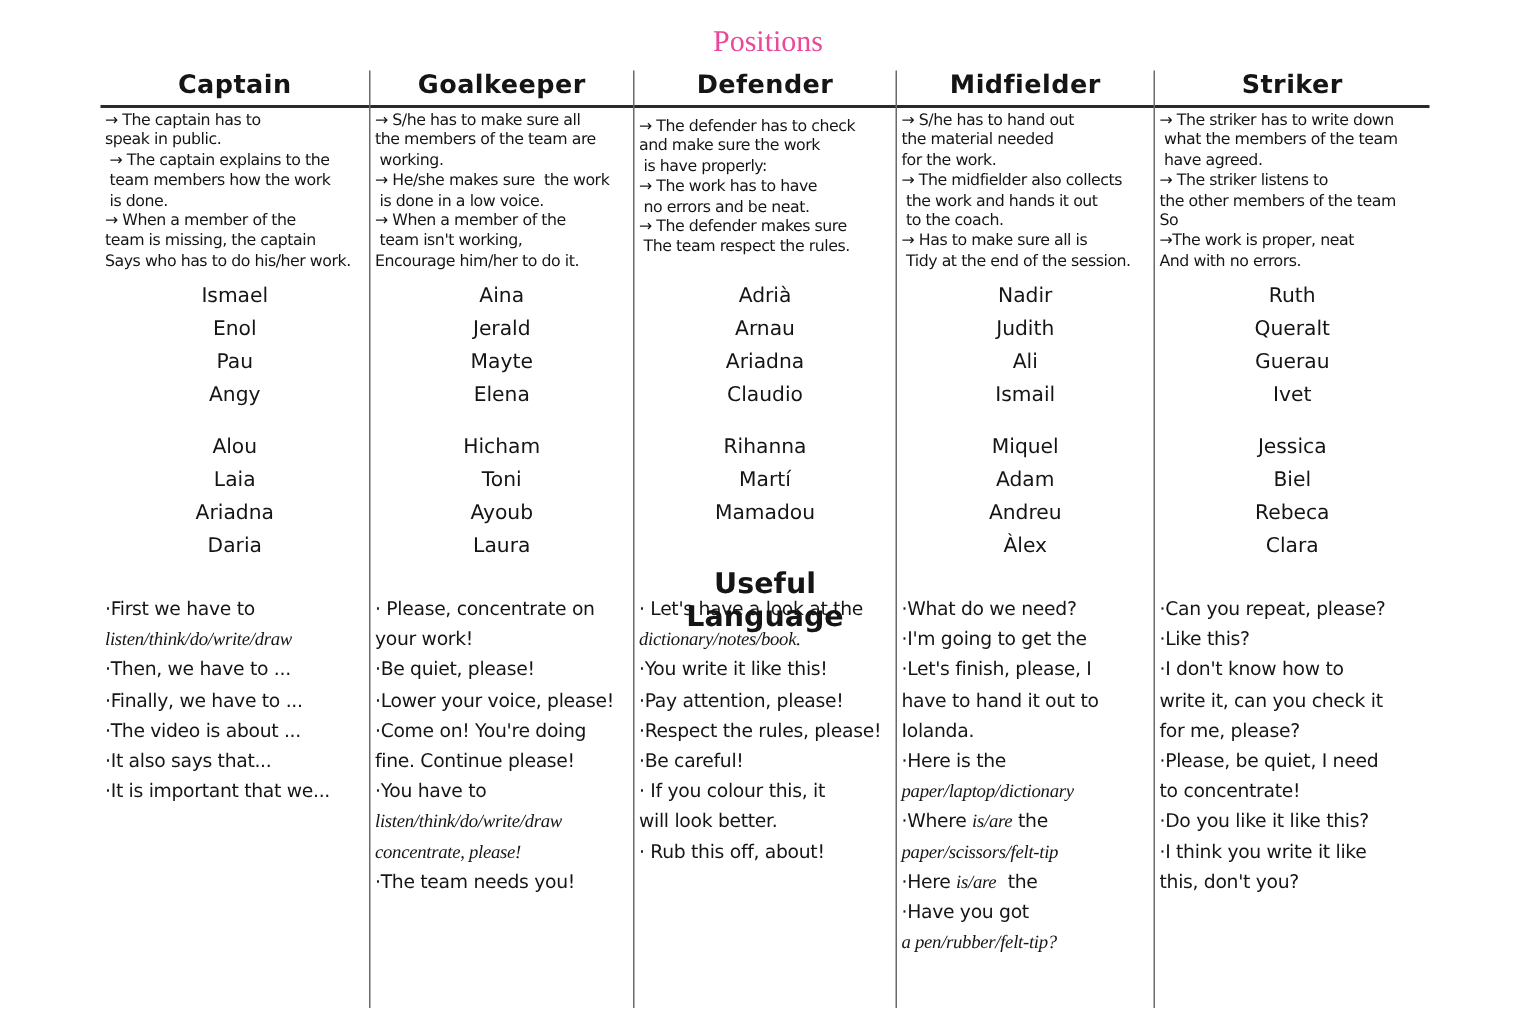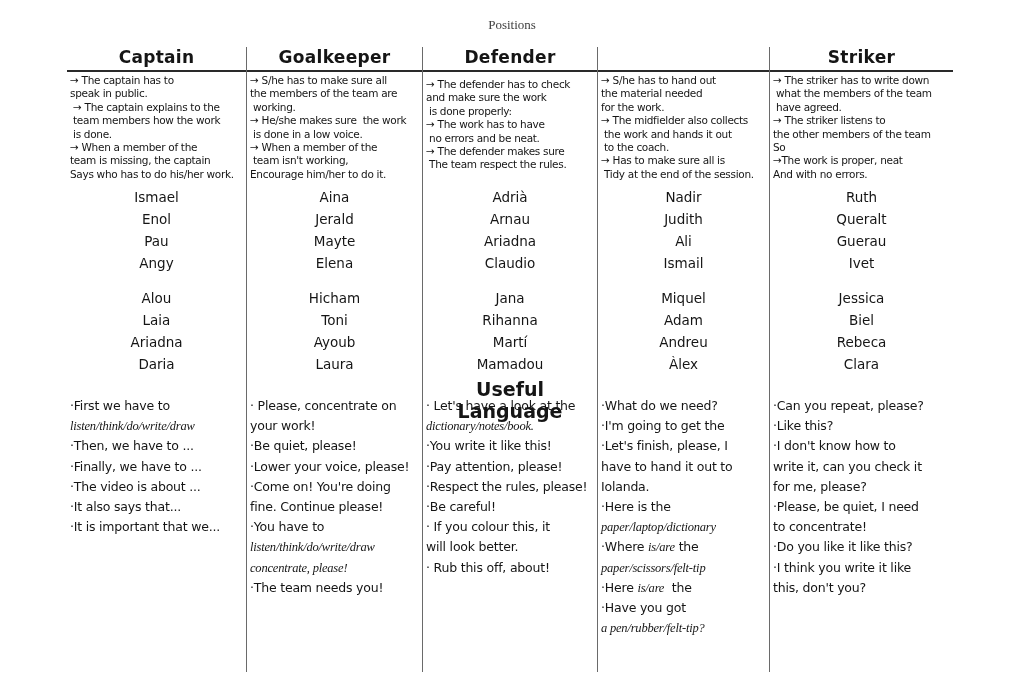--- a/index.html
+++ b/index.html
@@ -2,21 +2,21 @@
 <html><head>
 <meta charset="utf-8">
 <style>
   html,body { margin:0; padding:0; }
   body {
     width:1024px; height:679px; background:#ffffff; overflow:hidden;
     font-family:"DejaVu Sans", sans-serif; color:#151515; position:relative;
   }
   .page-title {
     position:absolute; top:17px; left:0; width:1024px; text-align:center;
-    font-family:"Liberation Serif", serif; font-size:13px; color:#404040;
+    font-family:"Liberation Serif", serif; font-size:20px; color:#ec4899;
   }
   .head-rule {
     position:absolute; left:67px; top:70px; width:886px; height:2px;
     background:#2a2a2a;
   }
   .table {
     position:absolute; left:67px; top:47px; width:957px; height:625px;
     display:flex;
   }
   .col { position:relative; height:625px; box-sizing:border-box;
@@ -106,47 +106,47 @@
         <div class="phrase-line"><span>·Come on! You're doing</span></div>
         <div class="phrase-line"><span>fine. Continue please!</span></div>
         <div class="phrase-line"><span>·You have to</span></div>
         <div class="phrase-line"><span class="it">listen/think/do/write/draw</span></div>
         <div class="phrase-line"><span class="it">concentrate, please!</span></div>
         <div class="phrase-line"><span>·The team needs you!</span></div>
       </div>
   </div>
     <div class="col col3">
     <div class="col-header">Defender</div>
-    <div class="duties"><div class="duty-line">→ The defender has to check</div><div class="duty-line">and make sure the work</div><div class="duty-line"> is done properly:</div><div class="duty-line">→ The work has to have</div><div class="duty-line"> no errors and be neat.</div><div class="duty-line">→ The defender makes sure</div><div class="duty-line"> The team respect the rules.</div></div>
+    <div class="duties"><div class="duty-line">→ The defender has to check</div><div class="duty-line">and make sure the work</div><div class="duty-line"> is have properly:</div><div class="duty-line">→ The work has to have</div><div class="duty-line"> no errors and be neat.</div><div class="duty-line">→ The defender makes sure</div><div class="duty-line"> The team respect the rules.</div></div>
     <div class="names names-a">
         <div class="name-line">Adrià</div>
         <div class="name-line">Arnau</div>
         <div class="name-line">Ariadna</div>
         <div class="name-line">Claudio</div>
       </div>
     <div class="names names-b">
-        <div class="name-line">Jana</div>
         <div class="name-line">Rihanna</div>
         <div class="name-line">Martí</div>
         <div class="name-line">Mamadou</div>
       </div>
     <div class="useful-header">Useful Language</div>
     <div class="phrases">
         <div class="phrase-line"><span>· Let's have a look at the</span></div>
         <div class="phrase-line"><span class="it">dictionary/notes/book.</span></div>
         <div class="phrase-line"><span>·You write it like this!</span></div>
         <div class="phrase-line"><span>·Pay attention, please!</span></div>
         <div class="phrase-line"><span>·Respect the rules, please!</span></div>
         <div class="phrase-line"><span>·Be careful!</span></div>
         <div class="phrase-line"><span>· If you colour this, it</span></div>
         <div class="phrase-line"><span>will look better.</span></div>
         <div class="phrase-line"><span>· Rub this off, about!</span></div>
       </div>
   </div>
     <div class="col col4">
+    <div class="col-header">Midfielder</div>
     <div class="duties"><div class="duty-line">→ S/he has to hand out</div><div class="duty-line">the material needed</div><div class="duty-line">for the work.</div><div class="duty-line">→ The midfielder also collects</div><div class="duty-line"> the work and hands it out</div><div class="duty-line"> to the coach.</div><div class="duty-line">→ Has to make sure all is</div><div class="duty-line"> Tidy at the end of the session.</div></div>
     <div class="names names-a">
         <div class="name-line">Nadir</div>
         <div class="name-line">Judith</div>
         <div class="name-line">Ali</div>
         <div class="name-line">Ismail</div>
       </div>
     <div class="names names-b">
         <div class="name-line">Miquel</div>
         <div class="name-line">Adam</div>

